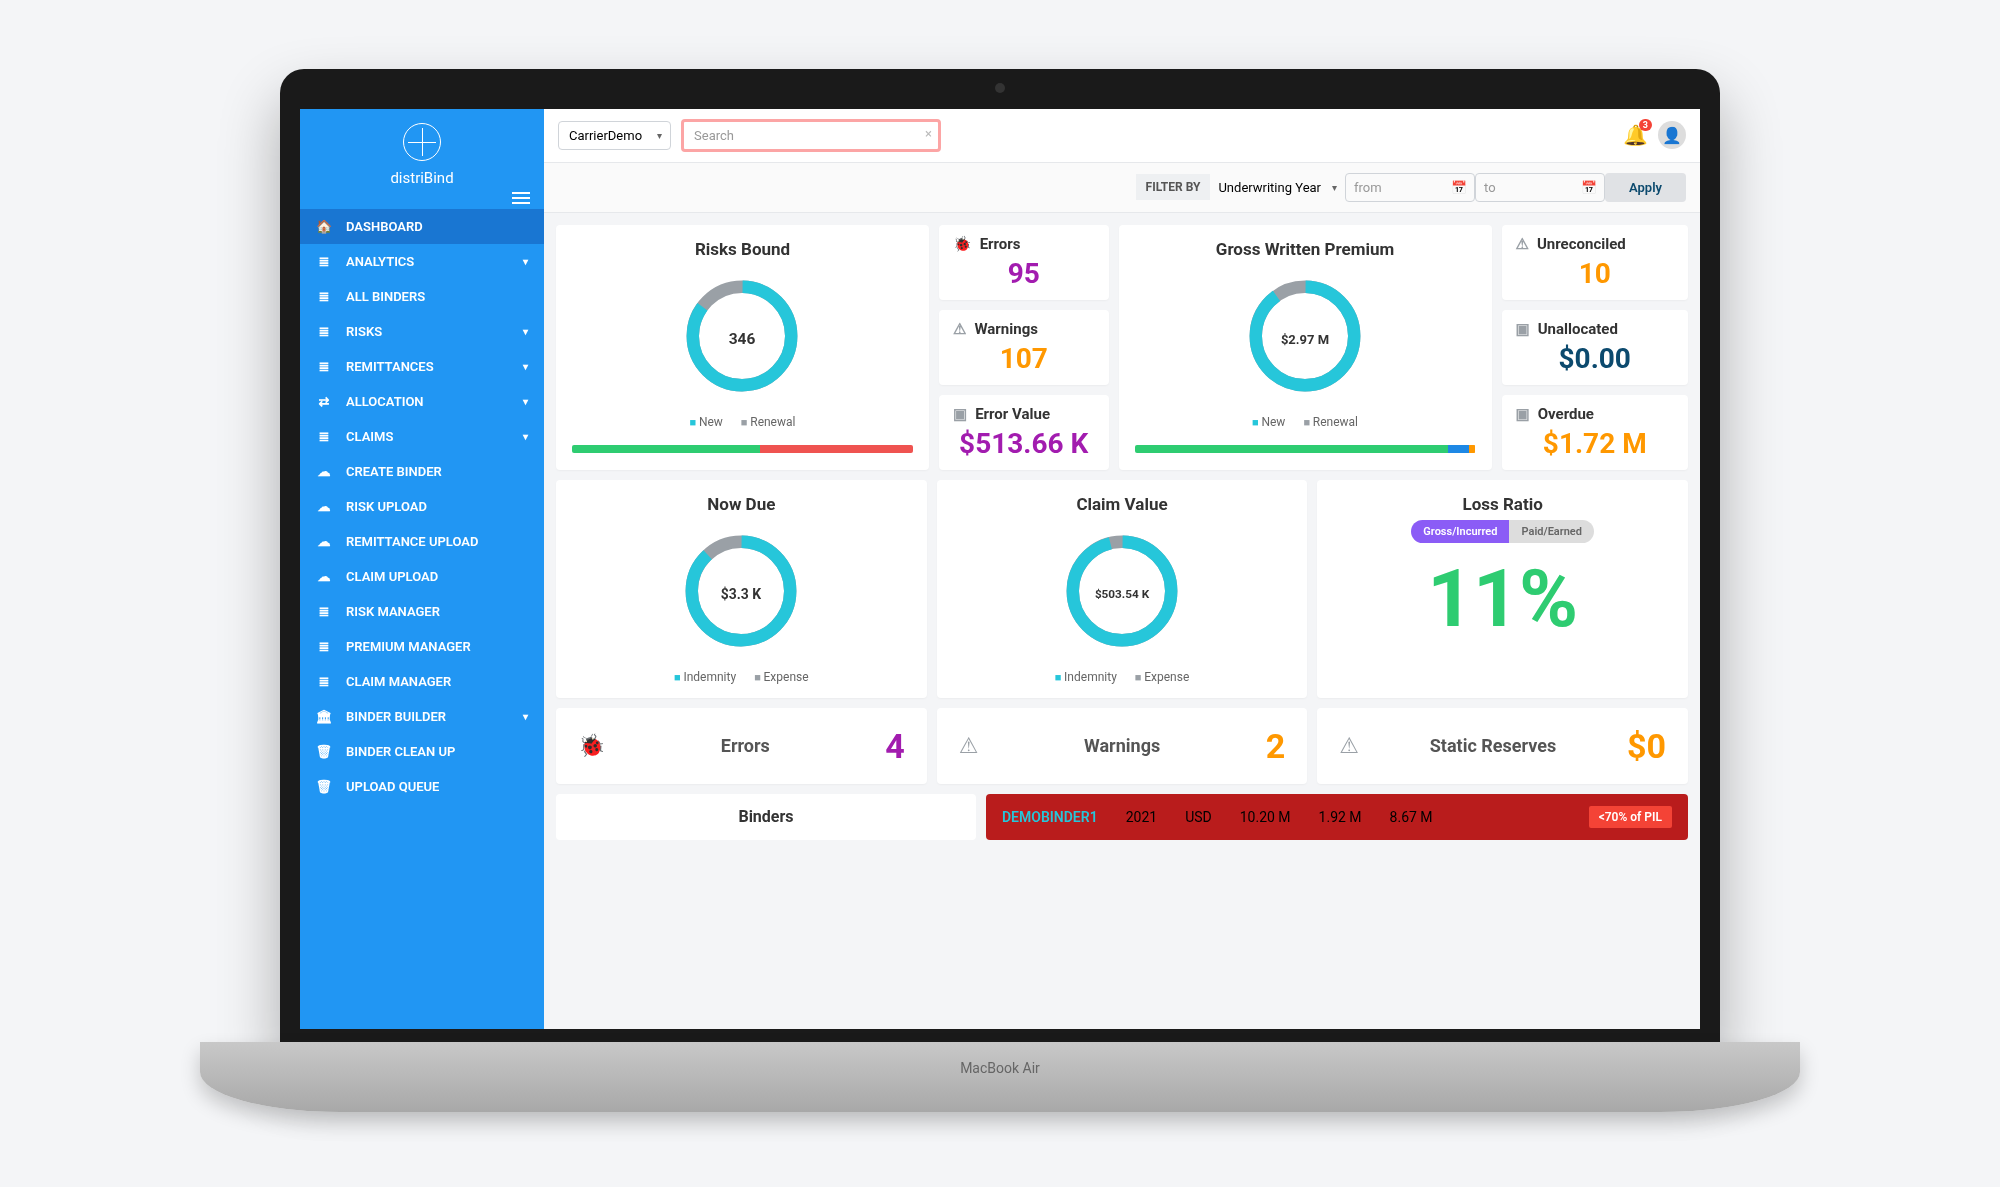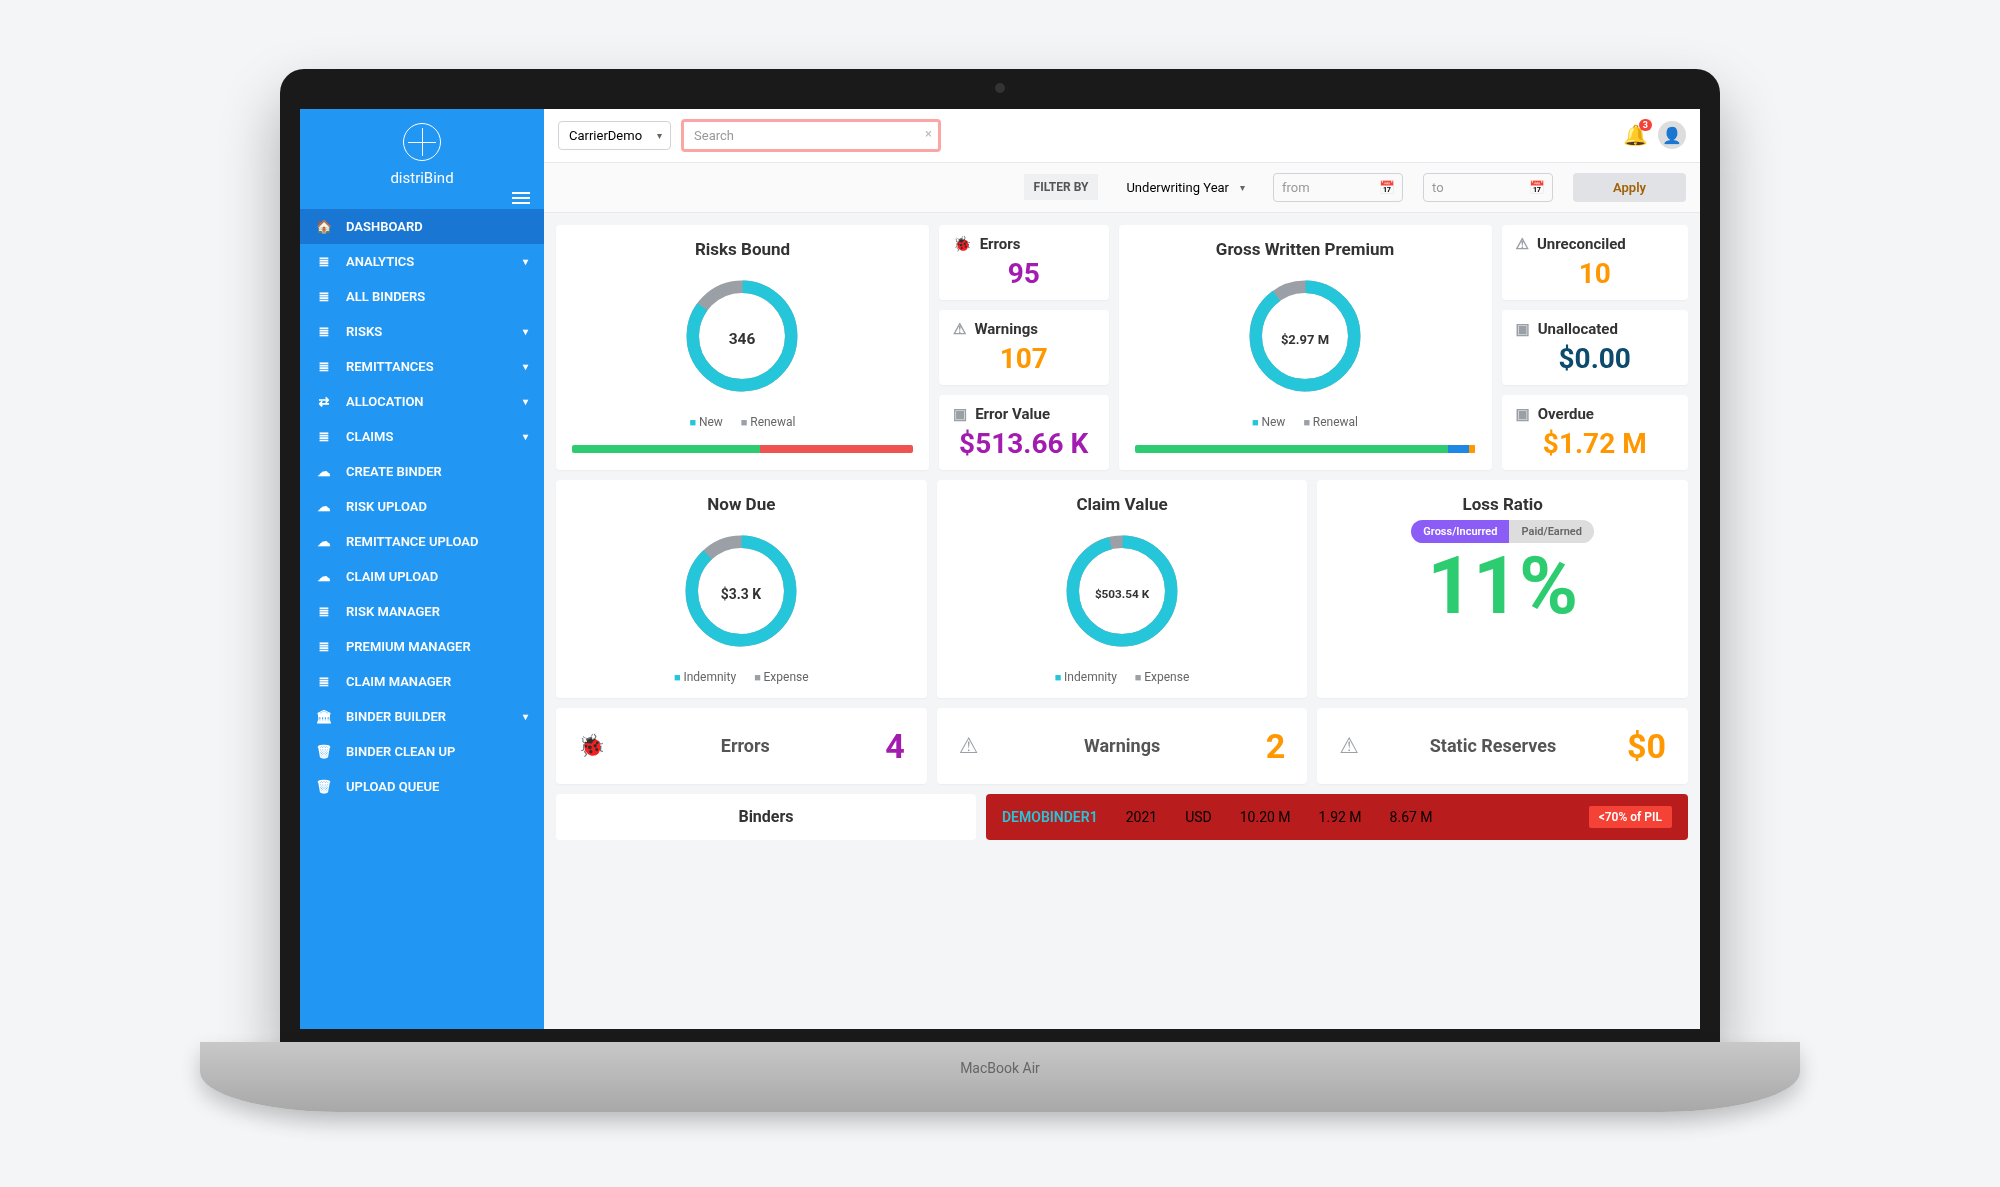--- a/index.html
+++ b/index.html
@@ -30,26 +30,26 @@
 .topbar{display:flex;align-items:center;padding:10px 14px;background:#fff;border-bottom:1px solid #e6e8eb;gap:10px}
 .dropdown-sel{border:1px solid #d0d4d9;border-radius:4px;padding:6px 28px 6px 10px;font-size:13px;background:#fff;position:relative;cursor:pointer}
 .chev-d{position:absolute;right:8px;top:50%;transform:translateY(-50%);font-size:10px;color:#666}
 .search-box{flex:0 0 260px;border:3px solid #fca5a5;border-radius:4px;padding:6px 10px;font-size:13px;color:#999;position:relative}
 .search-box .x{position:absolute;right:6px;top:4px;color:#bbb}
 .top-spacer{flex:1}
 .bell-wrap{position:relative;cursor:pointer}
 .bell{font-size:20px;color:#666}
 .badge{position:absolute;top:-4px;right:-4px;background:#f44336;color:#fff;font-size:9px;border-radius:8px;padding:1px 4px;font-weight:700}
 .avatar{width:28px;height:28px;border-radius:50%;background:#ddd;display:flex;align-items:center;justify-content:center;color:#888;cursor:pointer}
-.filterbar{display:flex;justify-content:flex-end;align-items:center;gap:20px;padding:10px 14px;background:#fafafa;border-bottom:1px solid #e6e8eb}
+.filterbar{display:flex;justify-content:flex-end;align-items:center;gap:0;padding:10px 14px;background:#fafafa;border-bottom:1px solid #e6e8eb}
 .filter-lbl{font-size:12px;font-weight:700;color:#555;padding:6px 10px;background:#eef0f2}
 .filter-sel{font-size:13px;padding:6px 24px 6px 8px;position:relative;cursor:pointer}
 .date-in{border:1px solid #d0d4d9;border-radius:4px;padding:6px 8px;font-size:13px;color:#999;width:130px;position:relative}
 .cal-ic{position:absolute;right:6px;top:6px;color:#888}
-.apply-btn{background:#e0e2e5;color:#a16207;font-size:13px;font-weight:600;padding:7px 40px;border:none;border-radius:4px;cursor:pointer}
+.apply-btn{background:#e0e2e5;color:#0c4a6e;font-size:13px;font-weight:600;padding:7px 24px;border:none;border-radius:4px;cursor:pointer}
 .content{flex:1;overflow-y:auto;padding:12px}
 .grid{display:grid;gap:10px}
 .row1{grid-template-columns:2.2fr 1fr 2.2fr 1.1fr}
 .card{background:#fff;border-radius:4px;padding:14px 16px;box-shadow:0 1px 2px rgba(0,0,0,.04)}
 .card-sm{padding:10px 14px}
 .stack{display:flex;flex-direction:column;gap:10px}
 .card-title{font-size:17px;font-weight:700;color:#333;text-align:center;margin-bottom:6px}
 .stat-head{display:flex;align-items:center;gap:8px;font-size:15px;font-weight:700;color:#333}
 .stat-val{font-size:28px;font-weight:700;text-align:center;margin-top:4px}
 .c-red{color:#a21caf}.c-amber{color:#ff9800}.c-grey{color:#0c4a6e}
@@ -325,21 +325,21 @@
                   <span class="l-teal">Indemnity</span>
                   <span class="l-grey">Expense</span>
                 </div>
             </div>
             <div class="card" style="text-align:center">
               <div class="card-title">Loss Ratio</div>
               <div class="toggle">
                 <span class="t-on">Gross/Incurred</span>
                 <span class="t-off">Paid/Earned</span>
               </div>
-              <div class="loss-big" style="margin-top:3px">11%</div>
+              <div class="loss-big" style="margin-top:16px">11%</div>
             </div>
           </div>
 
           <div class="grid row3">
             <div class="card summary">
               <span class="ic-lg">🐞</span>
               <span class="lbl">Errors</span>
               <span class="big c-red">4</span>
             </div>
             <div class="card summary">

